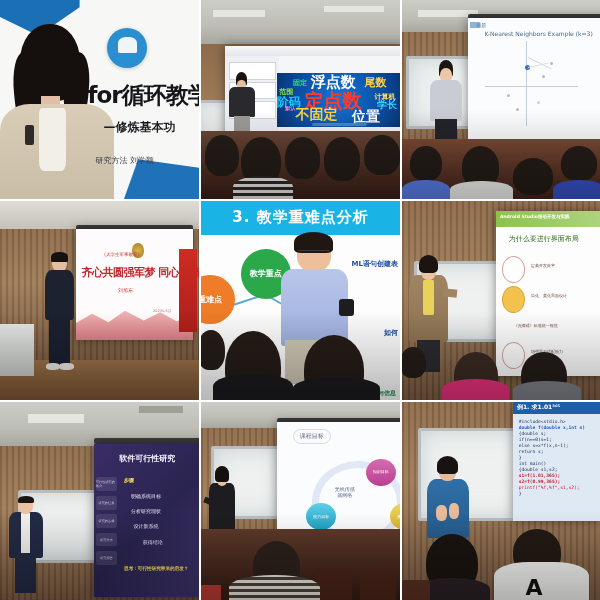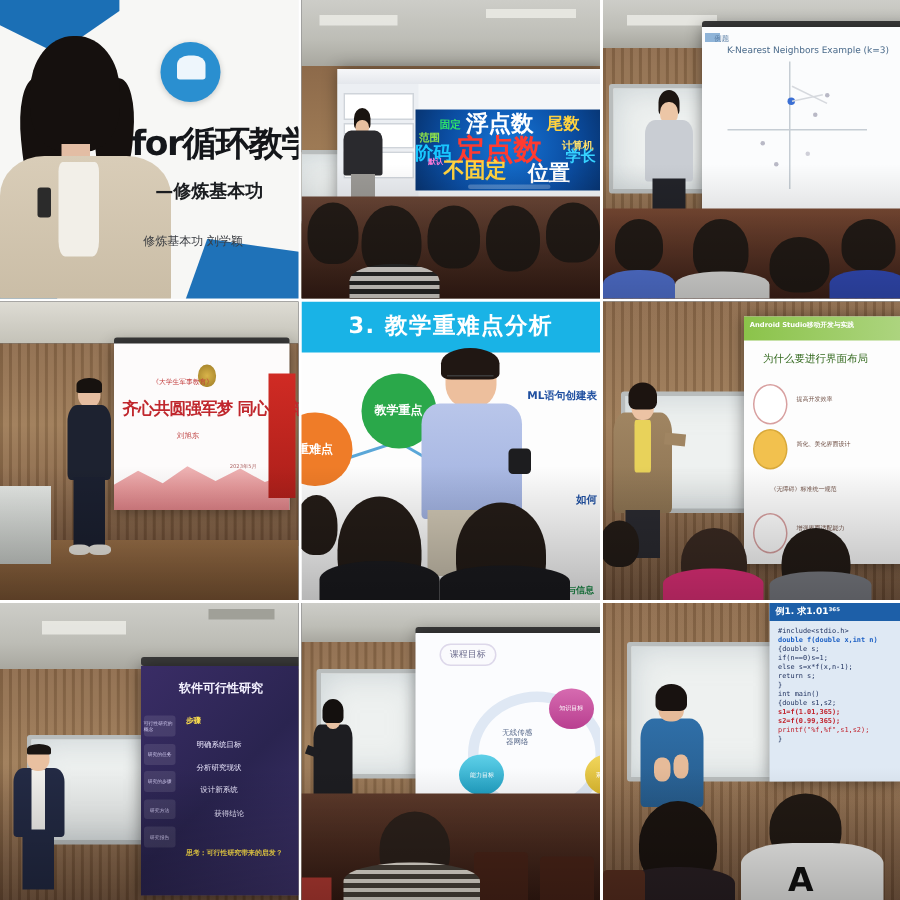--- a/index.html
+++ b/index.html
@@ -236,21 +236,21 @@
       <div class="w-face"></div>
       <div class="w-hair"></div>
       <div class="w-neck"></div>
       <div class="w-coat"></div>
       <div class="w-shirt"></div>
       <div class="w-badge"></div>
     </div>
 
     <div class="ttl">for循环教学设计</div>
     <div class="sub">—修炼基本功</div>
-    <div class="byline">修炼基本功    刘学颖</div>
+    <div class="byline">研究方法    刘学颖</div>
   </div>
 
   <div class="tile t2">
     <div class="ceiling">
       <div class="panel" style="left:6%;top:22%;width:26%;height:16%;"></div>
       <div class="panel" style="left:62%;top:14%;width:30%;height:14%;"></div>
     </div>
     <div class="woodwall" style="top:22%;"></div>
     <div class="whiteboard" style="left:-4%;top:50%;width:22%;height:22%;"></div>
 

